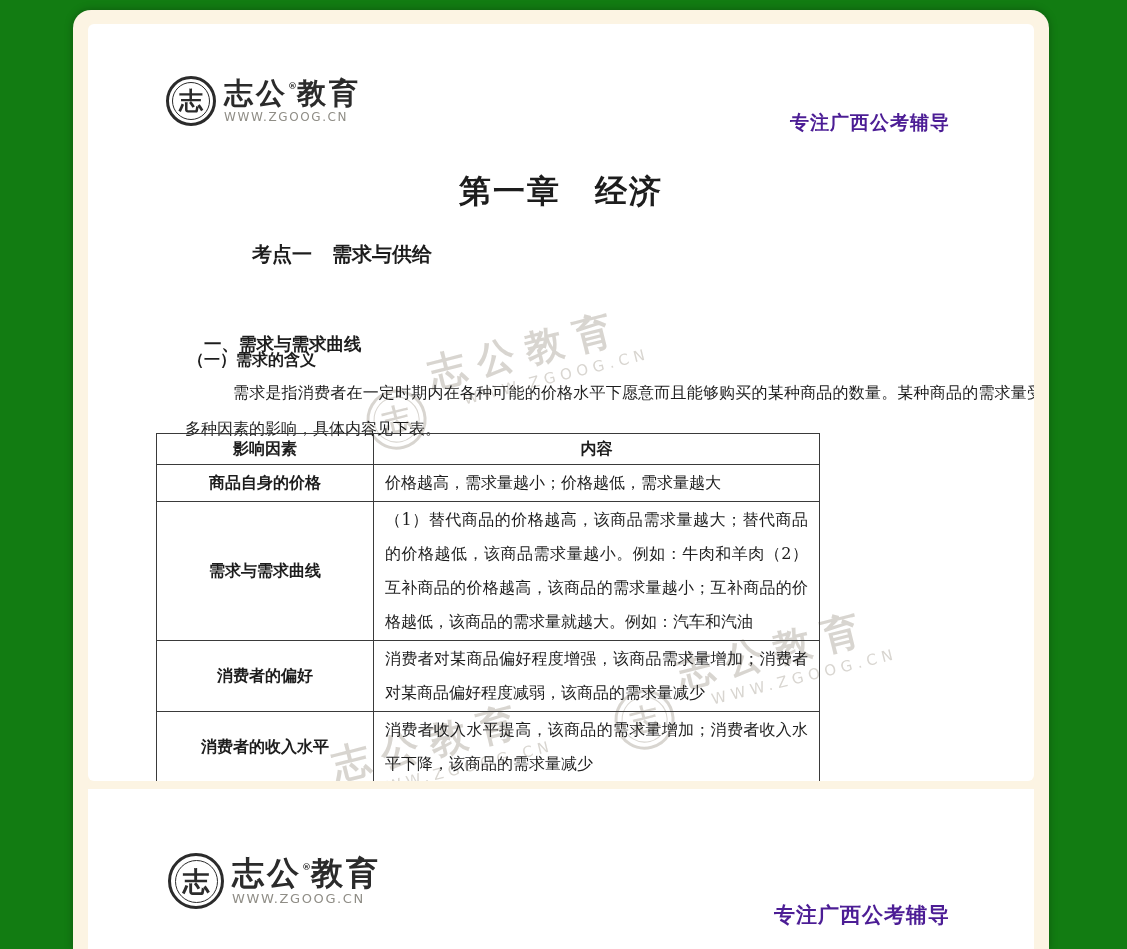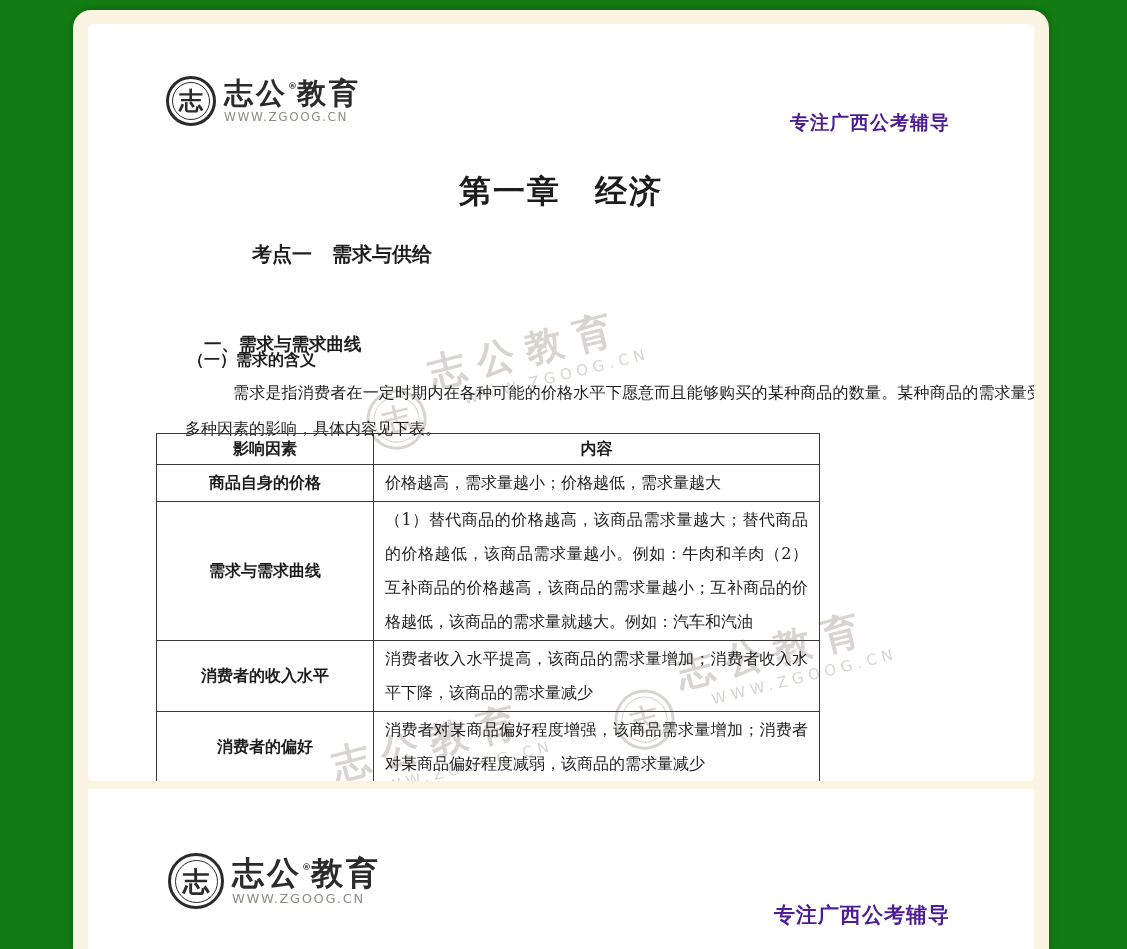--- a/index.html
+++ b/index.html
@@ -235,26 +235,26 @@
       <tbody>
         <tr>
           <td class="factor">商品自身的价格</td>
           <td class="desc">价格越高，需求量越小；价格越低，需求量越大</td>
         </tr>
         <tr>
           <td class="factor">需求与需求曲线</td>
           <td class="desc">（1）替代商品的价格越高，该商品需求量越大；替代商品的价格越低，该商品需求量越小。例如：牛肉和羊肉（2）互补商品的价格越高，该商品的需求量越小；互补商品的价格越低，该商品的需求量就越大。例如：汽车和汽油</td>
         </tr>
         <tr>
+          <td class="factor">消费者的偏好</td>
+          <td class="desc">消费者对某商品偏好程度增强，该商品需求量增加；消费者对某商品偏好程度减弱，该商品的需求量减少</td>
+        </tr>
+        <tr>
           <td class="factor">消费者的收入水平</td>
           <td class="desc">消费者收入水平提高，该商品的需求量增加；消费者收入水平下降，该商品的需求量减少</td>
-        </tr>
-        <tr>
-          <td class="factor">消费者的偏好</td>
-          <td class="desc">消费者对某商品偏好程度增强，该商品需求量增加；消费者对某商品偏好程度减弱，该商品的需求量减少</td>
         </tr>
         <tr>
           <td class="factor">消费者对商品价格的预期</td>
           <td class="desc">消费者预期未来某商品价格会上升，就会增加对该商品现期的需求量；消费者预期未来某商品价格会下降，就会减少对该商品现期的需求量</td>
         </tr>
       </tbody>
     </table>
   </div>
 
   <div class="page page2">

